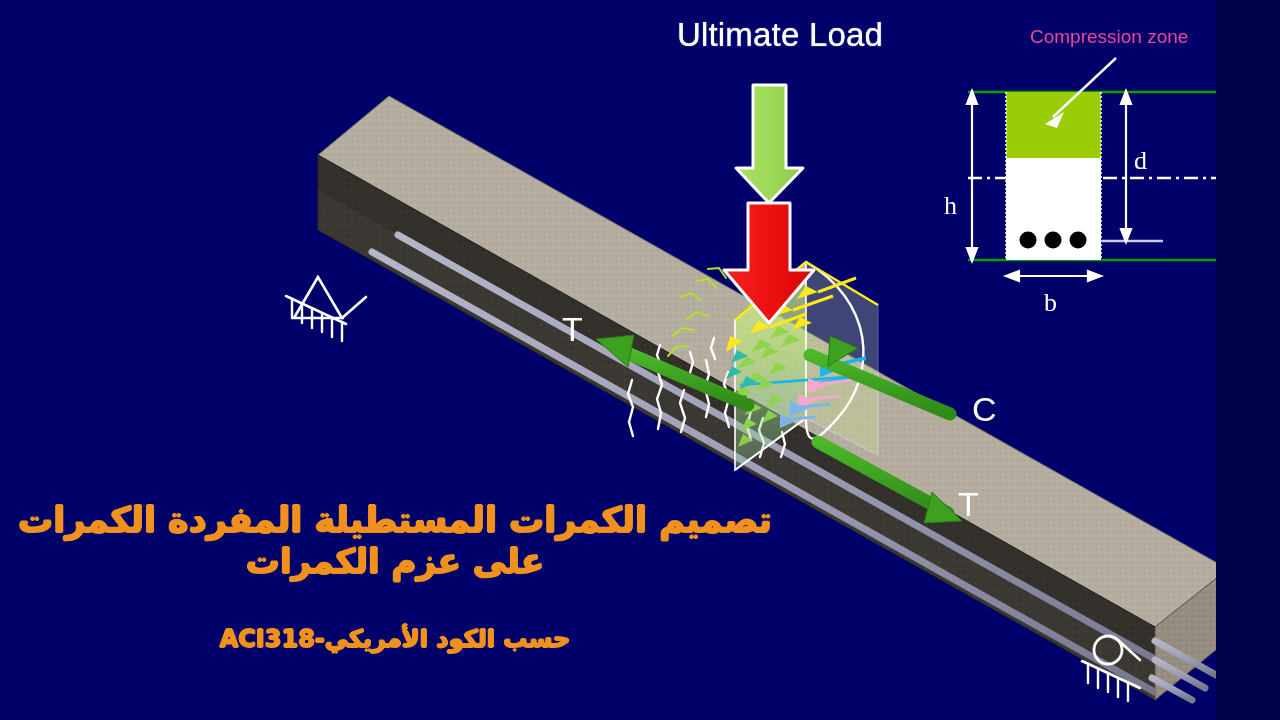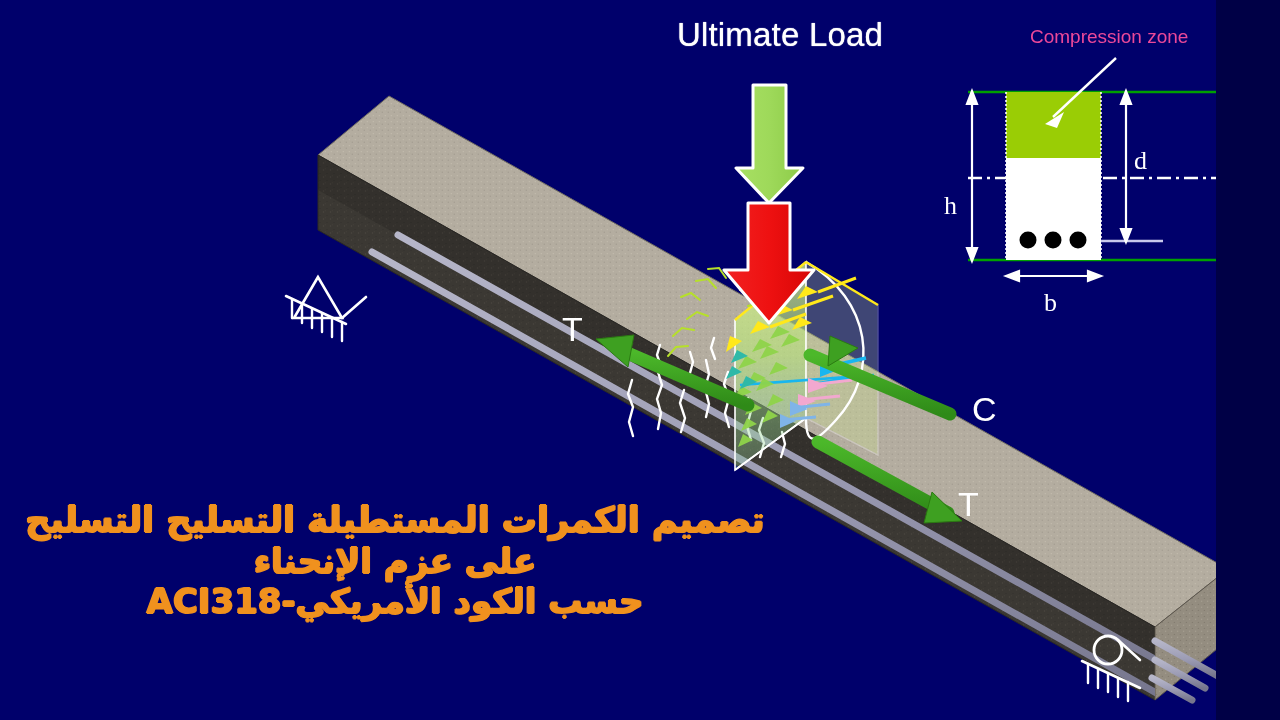--- a/index.html
+++ b/index.html
@@ -70,21 +70,21 @@
     font-family: "DejaVu Sans", sans-serif;
     font-weight: bold;
     font-size: 35px;
     line-height: 1.18;
     white-space: nowrap;
     text-shadow:
       1px 0 0 #f0911e, -1px 0 0 #f0911e,
       0 1px 0 #f0911e, 0 -1px 0 #f0911e;
   }
   .arabic-line.l2 { font-size: 34px; }
-  .arabic-line.l3 { font-size: 34px; }
+  .arabic-line.l3 { font-size: 24px; margin-top: 44px; }
 </style>
 </head>
 <body>
 
 <div id="stage">
 
   <svg id="scene" viewBox="0 0 1280 720" width="1280" height="720">
 
     <defs>
 
@@ -381,18 +381,18 @@
 
   <div class="dim-lbl" style="left:944px; top:193px;">h</div>
 
   <div class="dim-lbl" style="left:1134px; top:148px;">d</div>
 
   <div class="dim-lbl" style="left:1259px; top:124px;">c</div>
 
   <div class="dim-lbl" style="left:1044px; top:290px;">b</div>
 
   <div class="arabic-block">
-    <div class="arabic-line l1">تصميم الكمرات المستطيلة التسليح التسليح</div>
-    <div class="arabic-line l2">على عزم الإنحناء</div>
+    <div class="arabic-line l1">تصميم الكمرات المستطيلة المفردة الكمرات</div>
+    <div class="arabic-line l2">على عزم الكمرات</div>
     <div class="arabic-line l3">حسب الكود الأمريكي-ACI318</div>
   </div>
 
 </div>
 
 </body></html>

